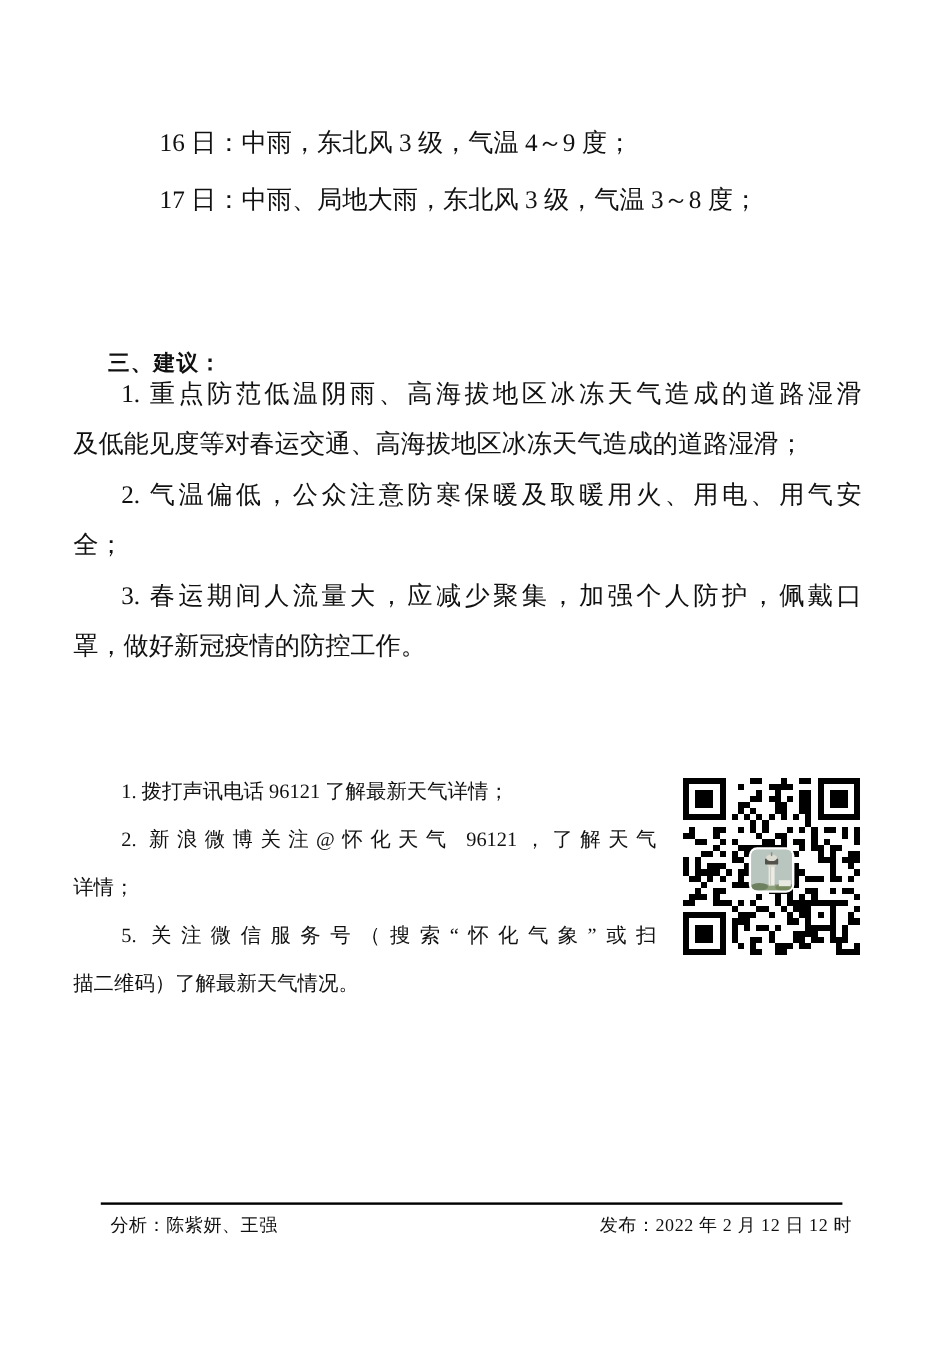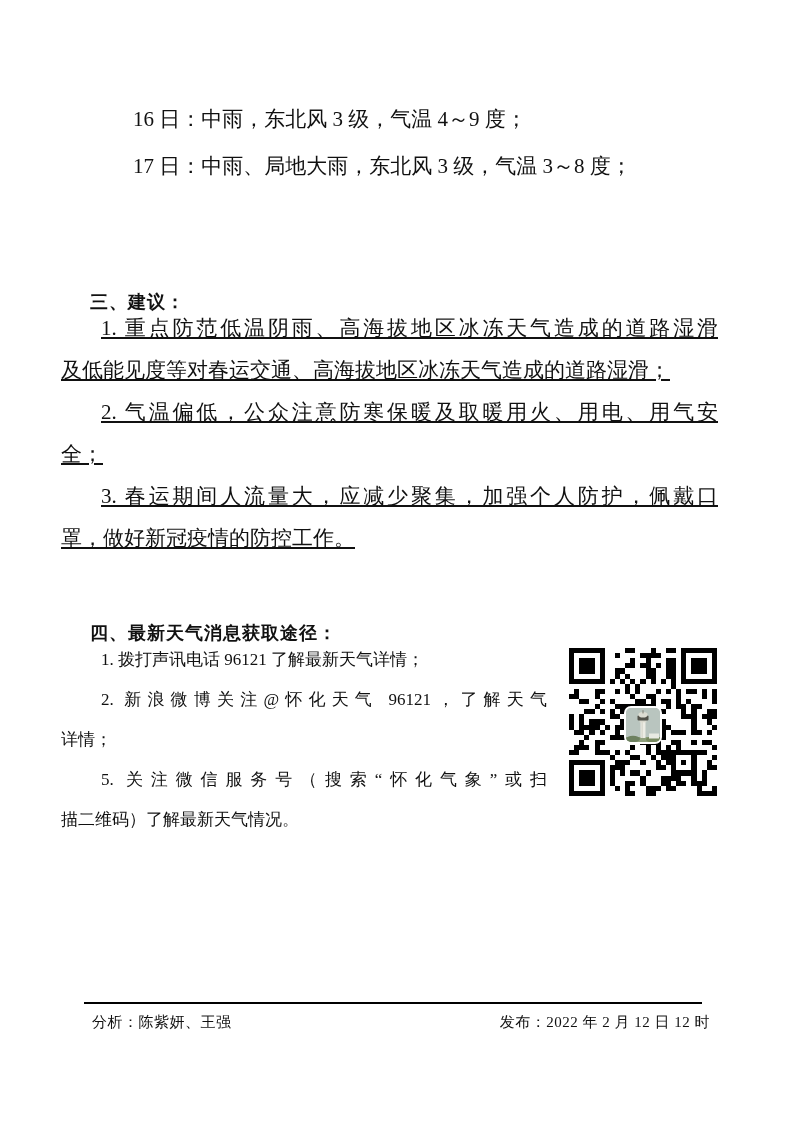--- a/index.html
+++ b/index.html
@@ -21,21 +21,21 @@
   
   .h2{
     font-family:Liberation Sans, sans-serif;
     font-weight:700;font-size:18px;line-height:47px;
     letter-spacing:1px;
   }
   #sec3-heading{top:264px;left:90px;}
   #sec4-heading{top:595px;left:90px;}
 
   
-  #advice{top:307px;left:61px;width:657px;font-size:21px;text-decoration:underline;}
+  #advice{top:307px;left:61px;width:657px;font-size:21px;}
   #advice .line{line-height:42px;}
   #channels{top:640px;left:61px;width:486px;font-size:17px;}
   #channels .line{line-height:40px;}
   #advice .line.first,#channels .line.first{padding-left:40px;}
   .line.fj{text-align:justify;text-align-last:justify;}
 
   
   #qr{left:569px;top:648px;width:148px;height:148px;}
   #qr-svg{position:absolute;left:0;top:0;width:148px;height:148px;line-height:0;}
   #qr-logo{
@@ -67,21 +67,20 @@
 
   <div id="advice" class="abs">
       <div class="line first fj">1. 重点防范低温阴雨、高海拔地区冰冻天气造成的道路湿滑</div>
       <div class="line">及低能见度等对春运交通、高海拔地区冰冻天气造成的道路湿滑；</div>
       <div class="line first fj">2. 气温偏低，公众注意防寒保暖及取暖用火、用电、用气安</div>
       <div class="line">全；</div>
       <div class="line first fj">3. 春运期间人流量大，应减少聚集，加强个人防护，佩戴口</div>
       <div class="line">罩，做好新冠疫情的防控工作。</div>
     </div>
 
-  <h2 id="sec4-heading" class="abs h2">四、最新天气消息获取途径：</h2>
 
   <div id="channels" class="abs">
       <div class="line first">1. 拨打声讯电话 96121 了解最新天气详情；</div>
       <div class="line first fj">2. 新浪微博关注@怀化天气 96121，了解天气</div>
       <div class="line">详情；</div>
       <div class="line first fj">5. 关注微信服务号（搜索“怀化气象”或扫</div>
       <div class="line">描二维码）了解最新天气情况。</div>
     </div>
 
   <div id="qr" class="abs">

